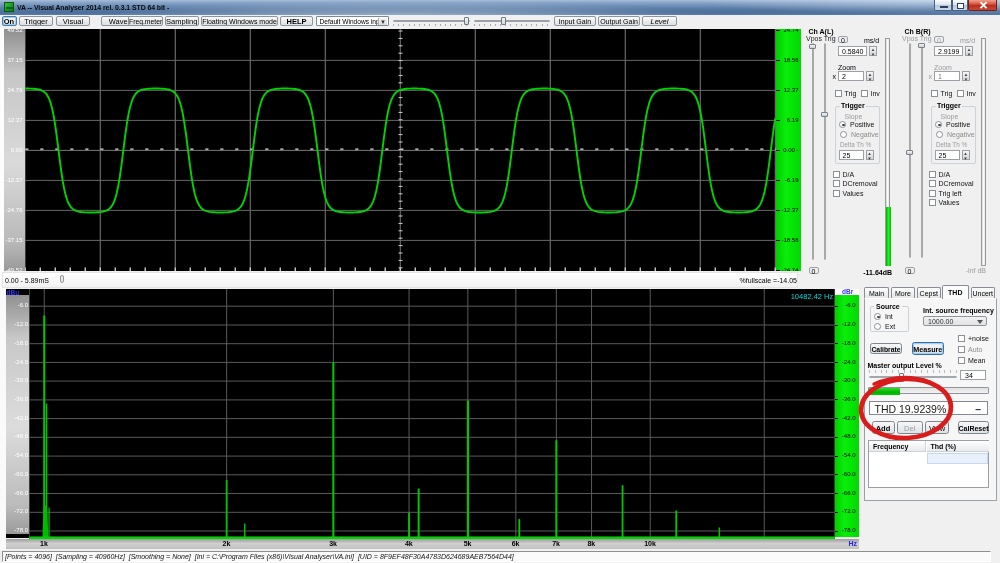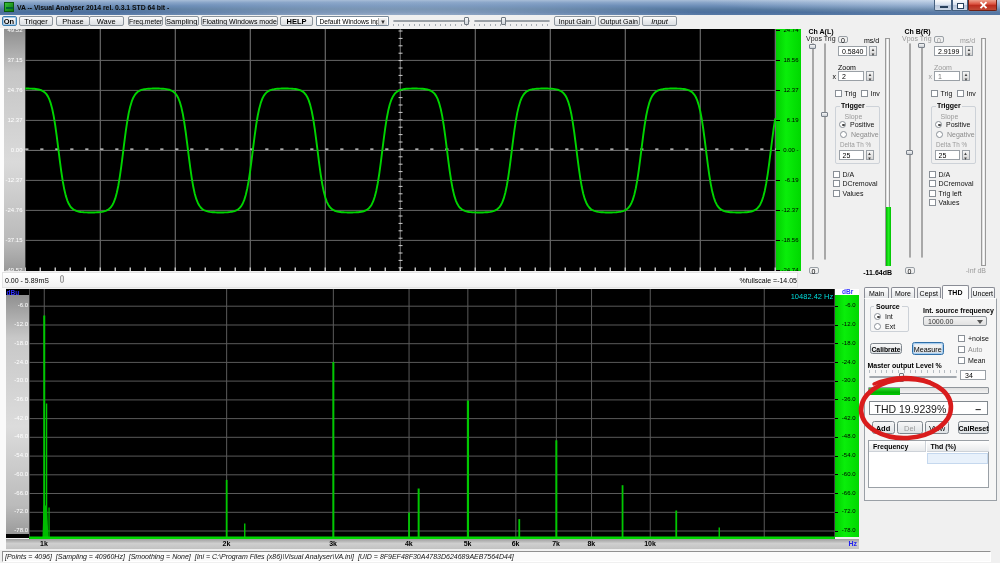--- a/index.html
+++ b/index.html
@@ -30,36 +30,36 @@
       </div>
   <div style="position:absolute;left:967.5px;top:0;width:29px;height:11px;background:linear-gradient(#eda28e,#dd5542 40%,#bd2d1e 55%,#c04a36);border:1px solid #6e2014;border-top:none;border-radius:0 0 2px 2px">
        <svg width="29" height="11" viewBox="0 0 29 11">
           <path d="M11.5 2.2 L17.5 8.2 M17.5 2.2 L11.5 8.2" stroke="#ffffff" stroke-width="1.9"></path>
         </svg></div>
 </div>
 
 <div style="position:absolute;left:0;top:14.5px;width:1000px;height:13.5px;background:#f0f0f0">
 <div class="tbtn onbtn" style="left:1.5px;width:15px;"><span style="font-weight:bold;">On</span></div>
       <div class="tbtn" style="left:19px;width:34px;"><span style="">Trigger</span></div>
-      <div class="tbtn" style="left:56px;width:34px;"><span style="">Phase</span></div>
-      <div class="tbtn" style="left:89px;width:34.5px;"><span style="">Wave</span></div>
+      <div class="tbtn" style="left:56px;width:34px;"><span style="">Visual</span></div>
+      <div class="tbtn" style="left:101px;width:34.5px;"><span style="">Wave</span></div>
       <div class="tbtn" style="left:128px;width:35px;"><span style="font-size:6.8px;">Freq.meter</span></div>
       <div class="tbtn" style="left:164.5px;width:34.5px;"><span style="">Sampling</span></div>
       <div class="tbtn" style="left:201px;width:77px;"><span style="font-size:7px;">Floating Windows mode</span></div>
       <div class="tbtn" style="left:280px;width:33px;"><span style="font-weight:bold;">HELP</span></div>
       <div style="position:absolute;left:316px;top:1.5px;width:73px;height:10px;background:#fff;border:1px solid #7a8a99;border-radius:1px;font-size:6.6px;color:#000;line-height:10px;padding-left:2.5px;overflow:hidden;white-space:nowrap">Default Windows inp<div style="position:absolute;right:1px;top:1px;width:9px;height:8px;background:linear-gradient(#f4f4f4,#d8d8d8);border-left:1px solid #aaa;font-size:6px;line-height:8px;text-align:center;color:#333">▼</div></div>
       <div style="position:absolute;left:393px;top:5.5px;width:77px;height:1.5px;background:#c8cdd2;border:1px solid #9aa0a6;border-radius:1px"></div>
       <div style="position:absolute;left:393.0px;top:9.5px;width:77.0px;height:2px;background-image:repeating-linear-gradient(to right,#a8adb3 0,#a8adb3 1px,transparent 1px,transparent 5.2px)"></div>
       <div style="position:absolute;left:463.5px;top:2.5px;width:5px;height:8px;background:linear-gradient(#f8f8f8,#cfd4da);border:1px solid #707880;border-radius:1px"></div>
       <div style="position:absolute;left:474px;top:5.5px;width:76px;height:1.5px;background:#c8cdd2;border:1px solid #9aa0a6;border-radius:1px"></div>
       <div style="position:absolute;left:474.0px;top:9.5px;width:76.0px;height:2px;background-image:repeating-linear-gradient(to right,#a8adb3 0,#a8adb3 1px,transparent 1px,transparent 5.2px)"></div>
       <div style="position:absolute;left:500.5px;top:2.5px;width:5px;height:8px;background:linear-gradient(#f8f8f8,#cfd4da);border:1px solid #707880;border-radius:1px"></div>
       <div class="tbtn" style="left:554px;width:42px;"><span style="font-size:7px;">Input Gain</span></div>
       <div class="tbtn" style="left:598px;width:42px;"><span style="font-size:7px;">Output Gain</span></div>
-      <div class="tbtn" style="left:642px;width:35px;"><span style="font-style:italic;">Input</span></div>
+      <div class="tbtn" style="left:642px;width:35px;"><span style="font-style:italic;">Level</span></div>
 </div>
 
 <div style="position:absolute;left:0;top:28px;width:4px;height:260px;background:#fdfdfd"></div>
 <div style="position:absolute;left:0;top:288px;width:6px;height:262px;background:#fafafa"></div>
 
 <div style="position:absolute;left:4px;top:29px;width:20.5px;height:242px;font-size:6px;
   background:linear-gradient(to bottom,#8f8f8f,#c6c6c6 18%,#dadada 55%,#b9b9b9 88%,#999);overflow:hidden">
 <div style="position:absolute;right:2px;top:-1.8px;color:#fff;">49.52</div>
       <div style="position:absolute;right:2px;top:28.2px;color:#fff;">37.15</div>
       <div style="position:absolute;right:2px;top:58.2px;color:#fff;">24.76</div>
@@ -334,21 +334,21 @@
     <div style="position:absolute;left:923px;top:315.5px;width:64px;height:10.5px;background:linear-gradient(#f2f2f2,#e2e2e2);border:1px solid #8f959b;border-radius:2px;line-height:10.5px;padding-left:4px;color:#333;z-index:2">1000.00<div style="position:absolute;right:3px;top:3.5px;width:0;height:0;border-left:3px solid transparent;border-right:3px solid transparent;border-top:4px solid #555"></div></div>
     <div style="position:absolute;z-index:3;left:0;top:0">
       <div style="position:absolute;left:958px;top:334.5px;width:7px;height:7px;background:#fff;border:1px solid #8a9097"></div>
       <div style="position:absolute;left:968px;top:334.5px;width:26px;color:#111;line-height:7.5px">+noise</div>
       <div style="position:absolute;left:958px;top:345.5px;width:7px;height:7px;background:#fff;border:1px solid #8a9097"></div>
       <div style="position:absolute;left:968px;top:345.5px;width:20px;color:#8b8b8b;line-height:7.5px">Auto</div>
       <div style="position:absolute;left:958px;top:356.5px;width:7px;height:7px;background:#fff;border:1px solid #8a9097"></div>
       <div style="position:absolute;left:968px;top:356.5px;width:22px;color:#111;line-height:7.5px">Mean</div>
     </div>
     <div style="position:absolute;left:870px;top:343px;width:32px;height:11px;background:linear-gradient(#f7f7f7,#dfe3e6);border:1px solid #7f868d;border-radius:2.5px;text-align:center;font-weight:bold;font-size:6.8px;z-index:2;line-height:11px;color:#000">Calibrate</div>
-    <div style="position:absolute;left:911.5px;top:341.5px;width:32.5px;height:13px;background:linear-gradient(#f7f7f7,#dfe3e6);border:1px solid #2f6fa8;border-radius:2.5px;box-shadow:0 0 0 1.2px #a6ccee inset;text-align:center;font-weight:normal;font-size:7.2px;z-index:2;line-height:13px;color:#000">Measure</div>
+    <div style="position:absolute;left:911.5px;top:341.5px;width:32.5px;height:13px;background:linear-gradient(#f7f7f7,#dfe3e6);border:1px solid #2f6fa8;border-radius:2.5px;box-shadow:0 0 0 1.2px #a6ccee inset;text-align:center;font-weight:bold;font-size:7.2px;z-index:2;line-height:13px;color:#000">Measure</div>
     <div style="position:absolute;left:867.5px;top:361.5px;font-weight:bold;color:#000;z-index:2">Master output Level %</div>
     <div style="position:absolute;left:869px;top:370px;width:88px;height:2.5px;z-index:2;background-image:repeating-linear-gradient(to right,#b6bcc2 0,#b6bcc2 1px,transparent 1px,transparent 5.8px)"></div>
     <div style="position:absolute;left:869px;top:375.5px;width:88px;height:1px;background:#dcdcdc;border:1px solid #a2a8ae;border-radius:1px;z-index:2"></div>
     <div style="position:absolute;left:899px;top:372.5px;width:5px;height:9px;background:linear-gradient(#f8f8f8,#ccd1d7);border:1px solid #6f7880;border-radius:1px;z-index:3"></div>
     <div style="position:absolute;left:960px;top:369.5px;width:26px;height:10px;background:#fff;border:1px solid #9aa0a6;line-height:10px;padding-left:4px;color:#000;z-index:2">34</div>
     <div style="position:absolute;left:867.5px;top:386.5px;width:121px;height:7.5px;background:linear-gradient(#dfdfdf,#f2f2f2);border:1px solid #8f959b;border-radius:1px;z-index:2">
       <div style="position:absolute;left:0;top:0;width:31.5px;height:7.5px;background:linear-gradient(#33dd33,#00b000 60%,#00cc00)"></div>
     </div>
     <div style="position:absolute;left:869px;top:400.5px;width:119px;height:14px;background:#fff;border:1px solid #82898f;z-index:2;font-size:10.5px;color:#1a1a1a;line-height:14px;padding-left:4.5px">THD 19.9239%<div style="position:absolute;right:6px;top:0;color:#333;font-weight:bold">–</div></div>
     <div style="position:absolute;left:871.5px;top:420.5px;width:23px;height:13px;background:linear-gradient(#f7f7f7,#dfe3e6);border:1px solid #7f868d;border-radius:2.5px;text-align:center;font-weight:bold;font-size:7.5px;z-index:2;line-height:13px;color:#000">Add</div>

